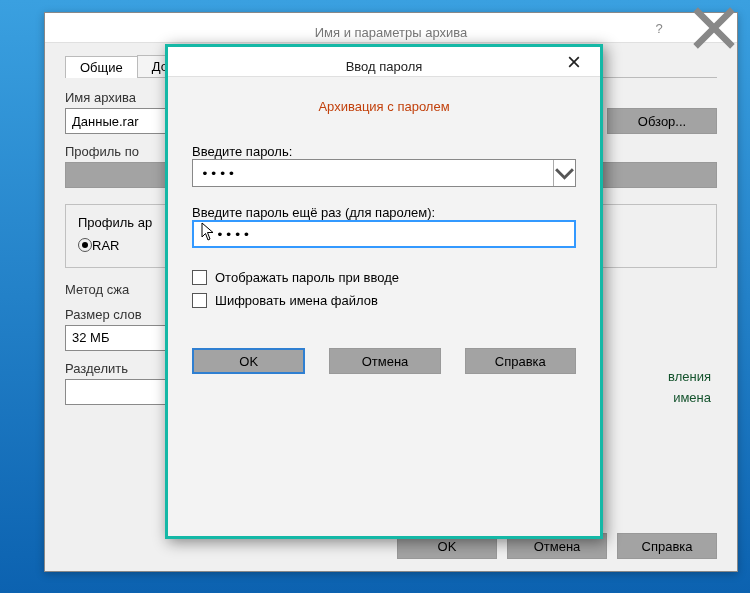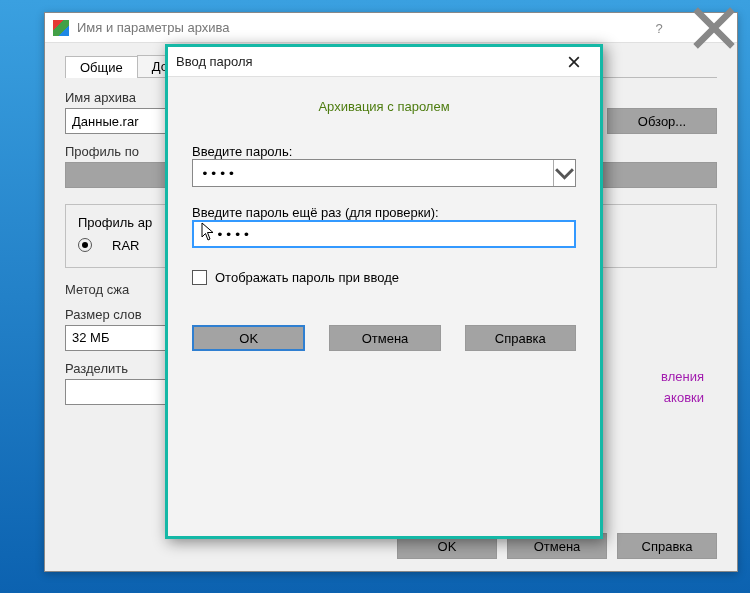--- a/index.html
+++ b/index.html
@@ -12,23 +12,24 @@
   
   .main-window {
     position: absolute;
     left: 44px; top: 12px;
     width: 694px; height: 560px;
     background: #f0f0f0;
     border: 1px solid #888;
     box-shadow: 0 2px 8px rgba(0,0,0,0.25);
   }
   .titlebar {
-    height: 30px; display: flex; align-items: center; padding: 0 8px;
+    height: 30px; display: flex; align-items: center; padding: 12px 8px;
     background: #fff; border-bottom: 1px solid #e0e0e0; color:#777;
     position: relative;
+    flex-direction: column;
   }
   .titlebar .icon { width: 16px; height: 16px; margin-right: 8px; display:inline-block;
     background: linear-gradient(135deg,#e53935 0 33%, #43a047 33% 66%, #1e88e5 66% 100%);
   }
   .winctrls { position:absolute; right:0; top:0; height:30px; display:flex; }
   .winctrls .wc { width:46px; height:30px; display:flex; align-items:center; justify-content:center; color:#777; }
   .help-q { position:absolute; right:55px; top:0; width:46px; height:30px; display:flex; align-items:center; justify-content:center; color:#888;}
 
   .main-body { position:relative; padding: 12px 20px; height: calc(100% - 30px); }
 
@@ -51,42 +52,42 @@
   .combo-wrap .drop-btn svg { width:10px; height:10px; }
 
   .btn {
     height: 26px; padding: 0 18px; background:#a3a3a3; border:1px solid #999; min-width: 100px;
     display:inline-flex; align-items:center; justify-content:center; cursor:default;
   }
 
   .group { border:1px solid #c0c0c0; padding: 10px 12px 14px; margin-top: 14px; }
   .group-label { display:inline-block; background:#f0f0f0; padding:0 4px; margin-top:-20px; margin-left:-4px;}
 
-  .radio-lbl { display:inline-flex; align-items:center; gap:20px; }
+  .radio-lbl { display:inline-flex; align-items:center; gap:0; }
   .radio-dot { width:14px; height:14px; border:1px solid #555; border-radius:50%; display:inline-flex; align-items:center; justify-content:center;}
   .radio-dot .inner { width:6px; height:6px; background:#000; border-radius:50%; }
 
-  .right-link { text-align:right; color:#a21caf; margin: 6px 7px; }
+  .right-link { text-align:right; color:#14532d; margin: 6px 0; }
 
   
   .main-buttons {
     position:absolute; right:20px; bottom:12px; display:flex; gap:10px;
   }
 
   
   .modal {
     position:absolute; left:165px; top:44px; width:438px; height:495px;
     background:#f3f3f3; border:3px solid #14b8a6; box-shadow: 3px 3px 14px rgba(0,0,0,0.45);
   }
   .modal .titlebar { background:#fff; color:#222; }
   .modal .close-btn { position:absolute; right:4px; top:0; width:44px; height:30px; display:flex; align-items:center; justify-content:center;}
   .modal .close-btn svg { width:12px; height:12px; }
 
   .modal-body { padding: 16px 24px; }
-  .modal-subtitle { text-align:center; margin: 6px 0 30px; color:#4d7c0f; }
+  .modal-subtitle { text-align:center; margin: 6px 0 30px; color:#c2410c; }
 
   .pw-input {
     width:100%; height:28px; border:1px solid #888; background:#fff; padding:0 8px;
     font-family: monospace; letter-spacing:1px;
   }
   .pw-wrap { position:relative; margin-bottom:18px;}
   .pw-wrap .drop-btn {
     position:absolute; right:1px; top:1px; width:22px; height:26px;
     display:flex; align-items:center; justify-content:center; border-left:1px solid #aaa;
   }
@@ -166,21 +167,21 @@
         <span>RAR</span>
       </span>
     </div>
 
     <div class="form-row" style="margin-top:14px;">
       <label>Метод сжа</label>
     </div>
 
     <div style="position:absolute; right:26px; top:320px;" class="hidden-right-text">
       <div class="right-link">вления</div>
-      <div class="right-link">аковки</div>
+      <div class="right-link">имена</div>
     </div>
 
     <div class="form-row" style="margin-top:10px;">
       <label>Размер слов</label>
       <div class="combo-wrap" style="width:110px;">
         <input class="text-input" value="32 МБ" style="">
       </div>
     </div>
 
     <div class="form-row" style="margin-top:10px;">
@@ -212,33 +213,37 @@
     <label>Введите пароль:</label>
     <div class="pw-wrap">
       <input class="pw-input" value="••••" style="">
       <div class="drop-btn">
         <svg viewBox="0 0 10 10">
             <path d="M1 3 L5 7 L9 3" fill="none" stroke="#555" stroke-width="1.4"></path>
           </svg>
       </div>
     </div>
 
-    <label>Введите пароль ещё раз (для проверки):</label>
+    <label>Введите пароль ещё раз (для паролем):</label>
     <div class="pw-wrap" style="position:relative;">
       <input class="pw-input pw-focus" style="padding-left: 22px;" value="••••">
       
       <svg class="cursor-arrow" viewBox="0 0 14 20">
         <path d="M1 1 L1 15 L4.5 11.5 L7 18 L9 17 L6.5 10.5 L12 10.5 Z" fill="#fff" stroke="#000" stroke-width="1"></path>
       </svg>
     </div>
 
     <div class="checkbox-row" style="margin-top:22px;">
       <span class="cb"></span>
       <span>Отображать пароль при вводе</span>
     </div>
+    <div class="checkbox-row">
+      <span class="cb"></span>
+      <span>Шифровать имена файлов</span>
+    </div>
 
   </div>
 
   <div class="modal-buttons">
     <button class="btn primary">OK</button>
     <button class="btn">Отмена</button>
     <button class="btn">Справка</button>
   </div>
 </div>
 

